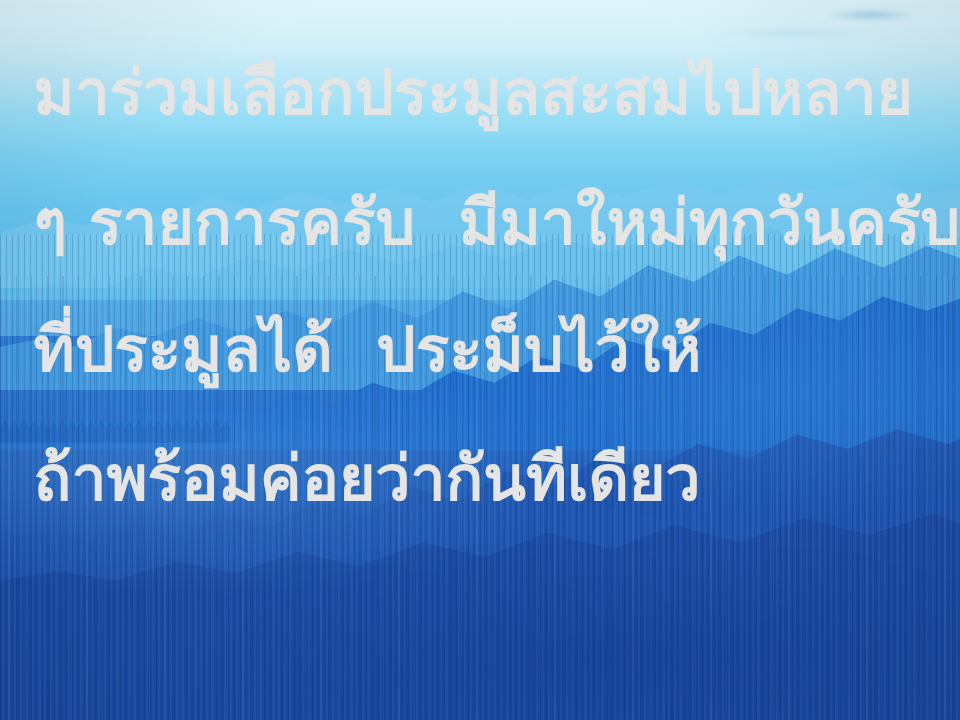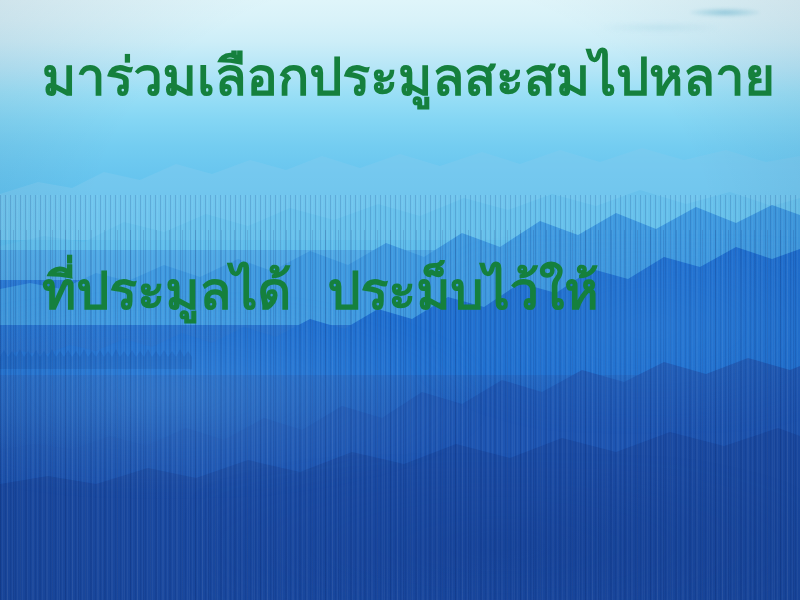--- a/index.html
+++ b/index.html
@@ -177,29 +177,28 @@
   
   .caption {
     position: absolute;
     left: 0; top: 0;
     width: 800px; height: 600px;
     padding: 0;
   }
   .cap-line {
     position: absolute;
     left: 28px;
-    color: #15803d;
+    color: #e5e5e5;
     font-family: "DejaVu Sans", "Liberation Sans", sans-serif;
     font-weight: 700;
     font-size: 52px;
     line-height: 52px;
     letter-spacing: 0px;
     white-space: pre;
     text-rendering: geometricPrecision;
-    margin-left: 14px;
   }
   .cap-line.l1 { top: 52px; }
   .cap-line.l2 { top: 160px; }
   .cap-line.l3 { top: 266px; }
   .cap-line.l4 { top: 374px; }
 </style>
 </head>
 <body>
 
 <div id="scene">
@@ -274,16 +273,18 @@
 
   <div class="treetex"></div>
   <div class="treetex2"></div>
   <div class="haze-a"></div>
   <div class="haze-b"></div>
   <div class="haze-c"></div>
   <div class="vign"></div>
 
   <div class="caption">
     <div class="cap-line l1">มาร่วมเลือกประมูลสะสมไปหลาย</div>
+    <div class="cap-line l2">ๆ รายการครับ  มีมาใหม่ทุกวันครับ</div>
     <div class="cap-line l3">ที่ประมูลได้  ประม็บไว้ให้</div>
+    <div class="cap-line l4">ถ้าพร้อมค่อยว่ากันทีเดียว</div>
   </div>
 
 </div>
 
 </body></html>

